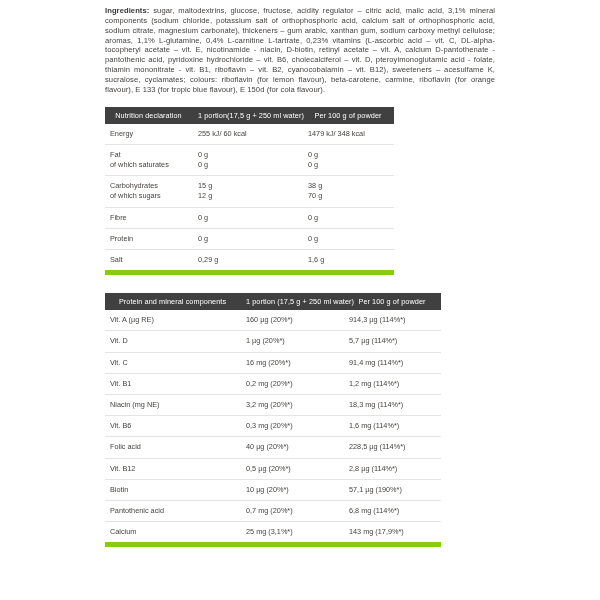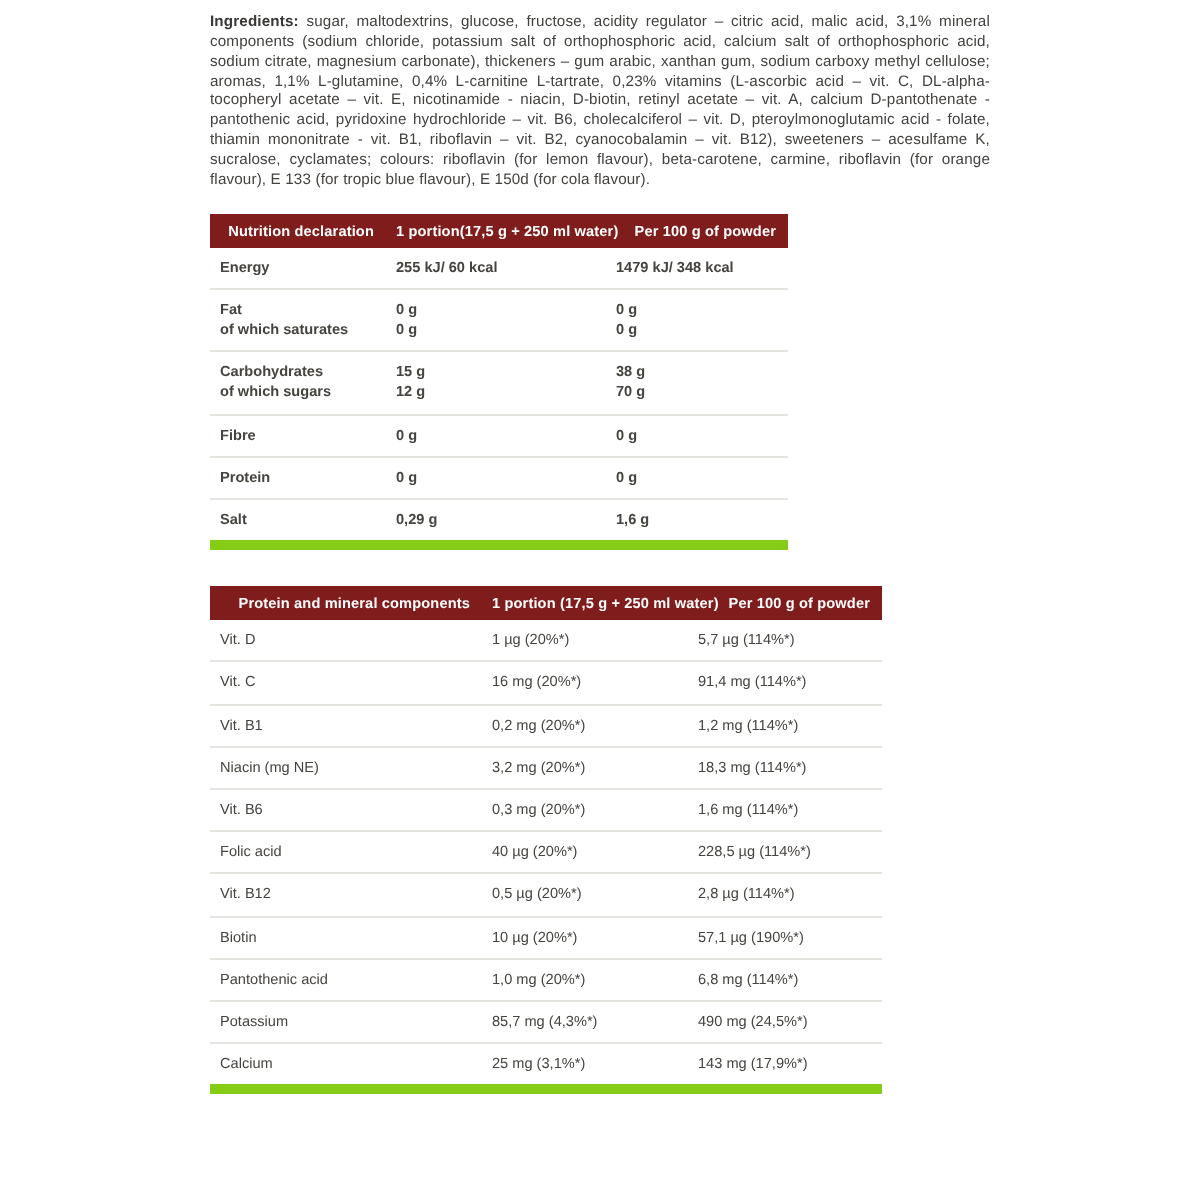--- a/index.html
+++ b/index.html
@@ -38,41 +38,40 @@
   }
 
   
   .nutri-table {
     border-collapse: collapse;
     font-size: 7.3px;
     color: #46443f;
     table-layout: fixed;
   }
   .nutri-table thead th {
-    background: #7f1d1d;
+    background: #404040;
     color: #ffffff;
-    font-weight: bold;
-    text-align: right;
+    font-weight: normal;
+    text-align: center;
     padding: 4px 6px 4px 5px;
     font-size: 7.3px;
     letter-spacing: 0.01em;
     white-space: nowrap;
   }
   .nutri-table tbody td {
     padding: 5px 6px 5px 5px;
     vertical-align: top;
     border-bottom: 1px solid #e6e4e1;
     line-height: 10.2px;
   }
   .nutri-table tbody tr:last-child td {
     border-bottom: 5px solid #84cc16;
   }
   .sub-line {
     display: block;
-    font-weight: bold;
   }
 
   
   #nutrition-declaration-table {
     width: 289px;
     margin-top: 12px;
   }
   #nutrition-declaration-table col.c1 { width: 88px; }
   #nutrition-declaration-table col.c2 { width: 110px; }
   #nutrition-declaration-table col.c3 { width: 91px; }
@@ -190,20 +189,25 @@
       </colgroup>
     <thead>
       <tr>
         <th>Protein and mineral components</th>
         <th>1 portion (17,5 g + 250 ml water)</th>
         <th>Per 100 g of powder</th>
       </tr>
     </thead>
     <tbody>
         <tr>
+          <td>Vit. A (µg RE)</td>
+          <td>160 µg (20%*)</td>
+          <td>914,3 µg (114%*)</td>
+        </tr>
+        <tr>
           <td>Vit. D</td>
           <td>1 µg (20%*)</td>
           <td>5,7 µg (114%*)</td>
         </tr>
         <tr>
           <td>Vit. C</td>
           <td>16 mg (20%*)</td>
           <td>91,4 mg (114%*)</td>
         </tr>
         <tr>
@@ -231,27 +235,22 @@
           <td>0,5 µg (20%*)</td>
           <td>2,8 µg (114%*)</td>
         </tr>
         <tr>
           <td>Biotin</td>
           <td>10 µg (20%*)</td>
           <td>57,1 µg (190%*)</td>
         </tr>
         <tr>
           <td>Pantothenic acid</td>
-          <td>1,0 mg (20%*)</td>
+          <td>0,7 mg (20%*)</td>
           <td>6,8 mg (114%*)</td>
-        </tr>
-        <tr>
-          <td>Potassium</td>
-          <td>85,7 mg (4,3%*)</td>
-          <td>490 mg (24,5%*)</td>
         </tr>
         <tr>
           <td>Calcium</td>
           <td>25 mg (3,1%*)</td>
           <td>143 mg (17,9%*)</td>
         </tr>
       </tbody>
   </table>
 
 </div>

